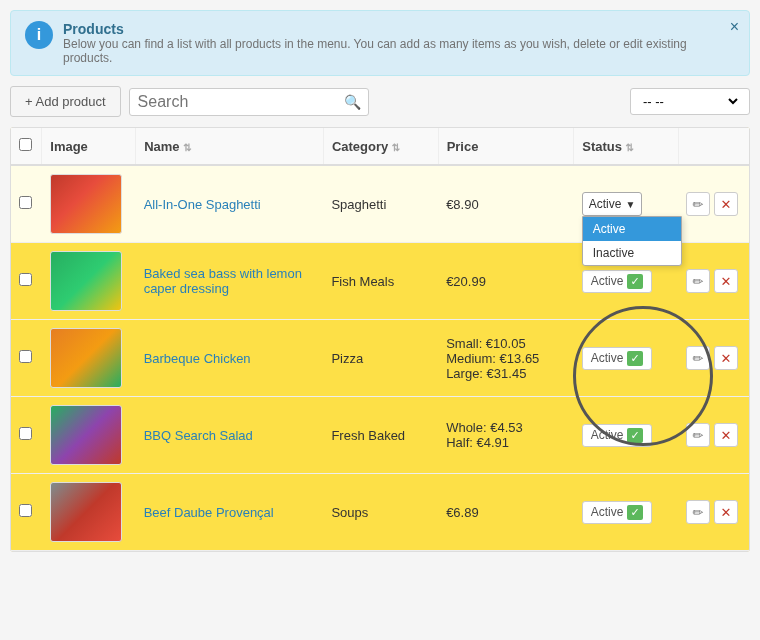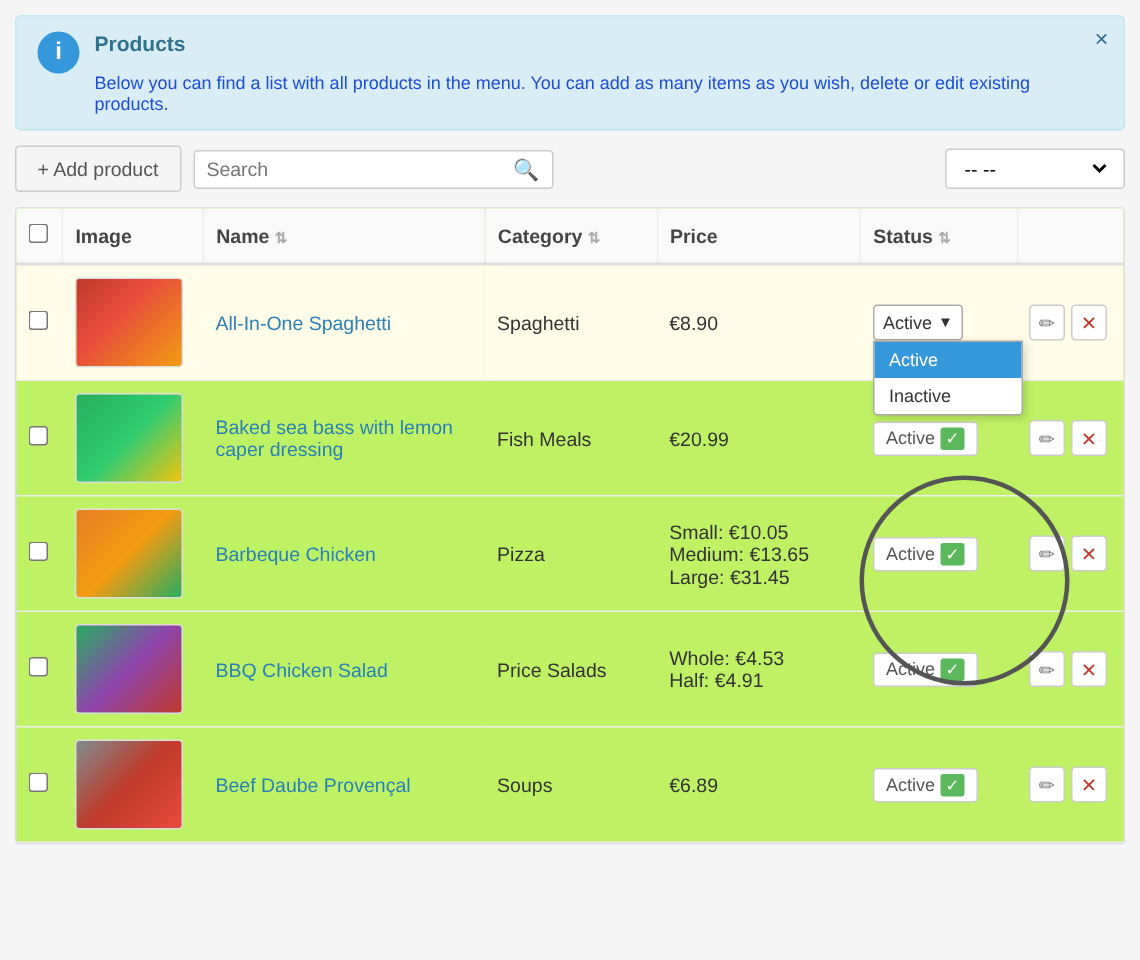--- a/index.html
+++ b/index.html
@@ -18,21 +18,21 @@
     }
     .info-banner .info-icon {
       width: 28px; height: 28px;
       background: #3498db;
       border-radius: 50%;
       display: flex; align-items: center; justify-content: center;
       color: white; font-weight: bold; font-size: 16px; flex-shrink: 0;
     }
     .info-banner .info-text {}
     .info-banner .info-title { font-weight: bold; font-size: 14px; color: #31708f; }
-    .info-banner .info-desc { font-size: 12px; color: #1d4ed8; margin-top: 11px; }
+    .info-banner .info-desc { font-size: 12px; color: #737373; margin-top: 0; }
     .info-banner .close-x {
       position: absolute; right: 10px; top: 8px;
       color: #31708f; cursor: pointer; font-size: 16px; line-height: 1;
     }
 
     .toolbar {
       display: flex; align-items: center; gap: 8px;
       margin: 10px;
     }
     .add-btn {
@@ -46,42 +46,42 @@
       white-space: nowrap;
     }
 
     .search-box {
       display: flex; align-items: center;
       border: 1px solid #ccc; border-radius: 3px;
       background: white; padding: 4px 8px;
       width: 240px;
     }
     .search-box input {
-      border: none; outline: none; font-size: 13px; flex: 1;
+      border: none; outline: none; font-size: 16px; flex: 1;
       background: transparent; color: #6d28d9;
     }
     .search-icon { color: #aaa; font-size: 14px; }
 
     .status-filter {
       margin-left: auto;
       display: flex; align-items: center;
       border: 1px solid #ccc; border-radius: 3px;
       background: white; padding: 4px 8px;
       min-width: 120px;
     }
     .status-filter select {
       border: none; outline: none; font-size: 13px;
       background: transparent; flex: 1; cursor: pointer;
     }
 
     .table-container {
       margin: 0 10px;
       border: 1px solid #ddd;
       border-radius: 3px;
-      background: #bef264;
+      background: #fde047;
       overflow: visible;
     }
 
     table { width: 100%; border-collapse: collapse; }
     thead tr { background: #f9f9f9; border-bottom: 2px solid #ddd; }
     th {
       padding: 10px 8px; text-align: left; font-weight: bold;
       font-size: 13px; color: #444;
       border-right: 1px solid #eee;
     }
@@ -289,22 +289,22 @@
       <button class="action-btn" title="Edit">✏</button>
       <button class="action-btn delete" title="Delete">✕</button>
     </div>
   </td>
         </tr>
         <tr>
           <td class="col-check"><input type="checkbox" style=""></td>
           <td class="col-img">
             <div class="food-img img-salad"></div>
           </td>
-          <td class="col-name"><span class="product-name">BBQ Chicken Salad</span></td>
-          <td class="col-cat">Price Salads</td>
+          <td class="col-name"><span class="product-name">BBQ Search Salad</span></td>
+          <td class="col-cat">Fresh Baked</td>
           <td class="col-price">
             <div>Whole: €4.53</div>
             <div>Half: €4.91</div>
           </td>
           <td class="col-status">
       <div class="status-badge">
         <span>Active</span>
         <span class="check">✓</span>
       </div>
     </td>

